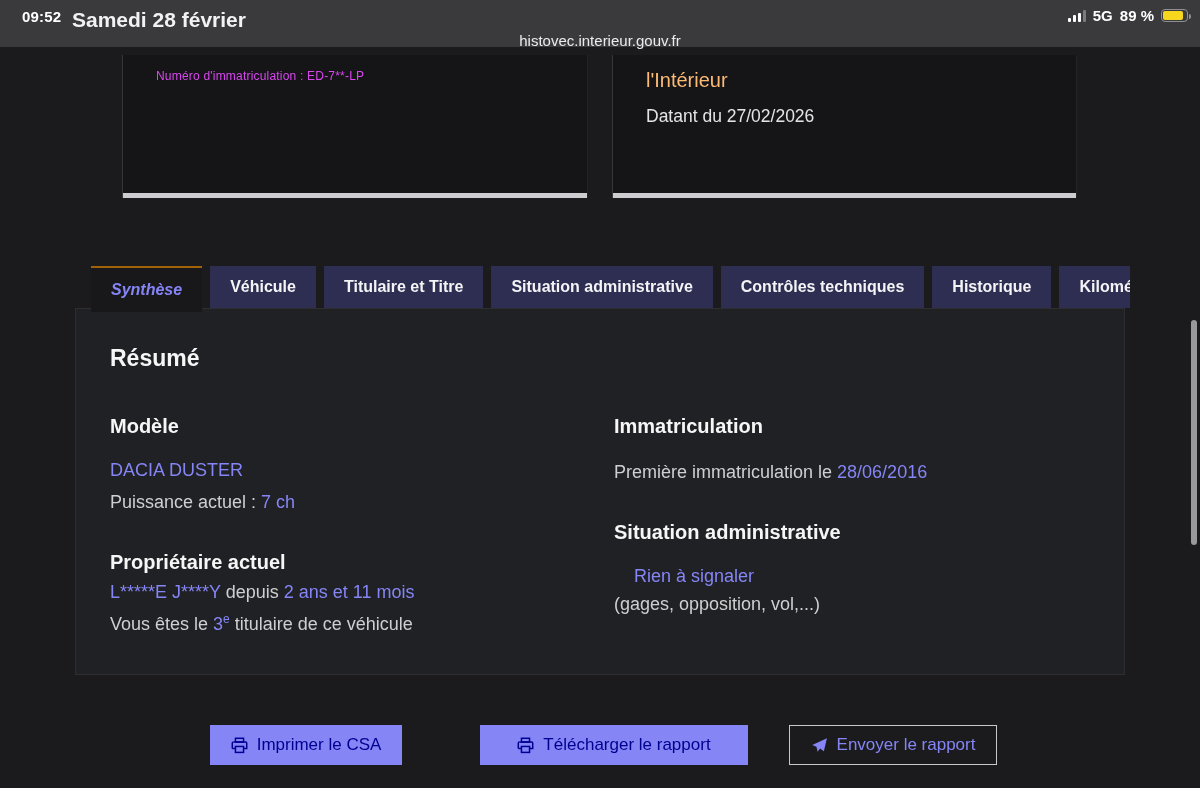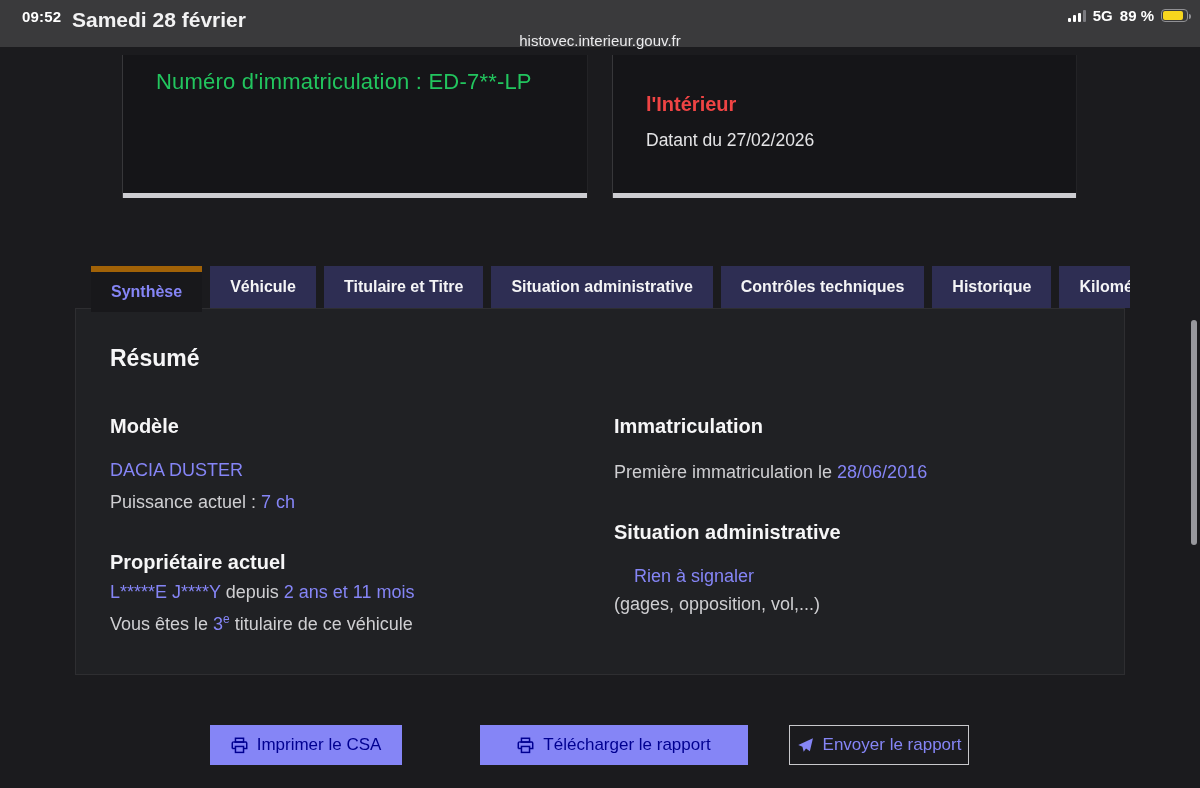--- a/index.html
+++ b/index.html
@@ -29,37 +29,37 @@
   .sb-url{position:absolute;left:0;right:0;top:32px;text-align:center;font-size:15px;color:#ebebed;}
   
   .card{
     position:absolute;top:55px;height:143px;background:#151518;
     border-left:1px solid #37373a;border-right:1px solid #232326;box-sizing:border-box;
   }
   .card .bottom-bar{position:absolute;left:0;right:0;bottom:0;height:5px;background:#cdcdd1;}
   .card-1{left:122px;width:466px;}
   .card-2{left:612px;width:465px;}
   .card-body{padding:14px 0 0 33px;}
-  .card-plate{font-size:22px;color:#22c55e;letter-spacing:.2px;}
-  .card-link{font-size:20px;font-weight:700;color:#ef4444;margin-top:24px;}
+  .card-plate{font-size:12px;color:#d946ef;letter-spacing:.2px;}
+  .card-link{font-size:20px;font-weight:400;color:#fdba74;}
   .card-date{margin-top:14px;font-size:17.5px;color:#e4e4e6;}
   
   .tabs{
     position:absolute;left:75px;top:266px;width:1055px;height:46px;
     display:flex;gap:8px;padding-left:16px;box-sizing:border-box;
     overflow:hidden;align-items:flex-start;
   }
   .tab{
     height:42px;padding:0 20px;display:flex;align-items:center;
     background:#2e2e53;color:#f4f4f6;font-size:16px;font-weight:700;
     white-space:nowrap;cursor:pointer;box-sizing:border-box;flex:0 0 auto;
   }
   .tab.active{
     background:#18181b;color:#8585f6;
-    border-top:6px solid #a16207;height:46px;position:relative;z-index:3;
+    border-top:2px solid #a16207;height:46px;position:relative;z-index:3;font-style:italic;
   }
   
   .panel{
     position:absolute;left:75px;top:308px;width:1050px;height:367px;
     background:#202124;border:1px solid #2e2e31;box-sizing:border-box;
     padding:36px 0 0 34px;z-index:1;
   }
   .panel-title{font-size:23px;font-weight:700;color:#f6f6f7;line-height:26px;}
   .cols{display:grid;grid-template-columns:504px 1fr;margin-top:43px;}
   .sec-h{font-size:20px;font-weight:700;color:#f6f6f7;line-height:24px;margin:0;}
@@ -80,21 +80,21 @@
     position:absolute;top:725px;height:40px;box-sizing:border-box;
     display:flex;align-items:center;justify-content:center;gap:9px;
     font-size:17px;font-weight:500;cursor:pointer;border:none;
     font-family:"Liberation Sans", sans-serif;
   }
   .btn svg{flex:0 0 auto;}
   .btn-filled{background:#8585f6;color:#000091;}
   .btn-outline{background:transparent;color:#8585f6;border:1px solid #c9c9cc;}
   .btn-print{left:210px;width:192px;}
   .btn-download{left:480px;width:268px;}
-  .btn-send{left:789px;width:180px;}
+  .btn-send{left:789px;width:208px;}
   
   .scroll-thumb{
     position:absolute;right:3px;top:320px;width:6px;height:225px;
     background:#98989d;border-radius:3px;
   }
 </style>
 </head>
 <body>
 
 <div class="chrome">

